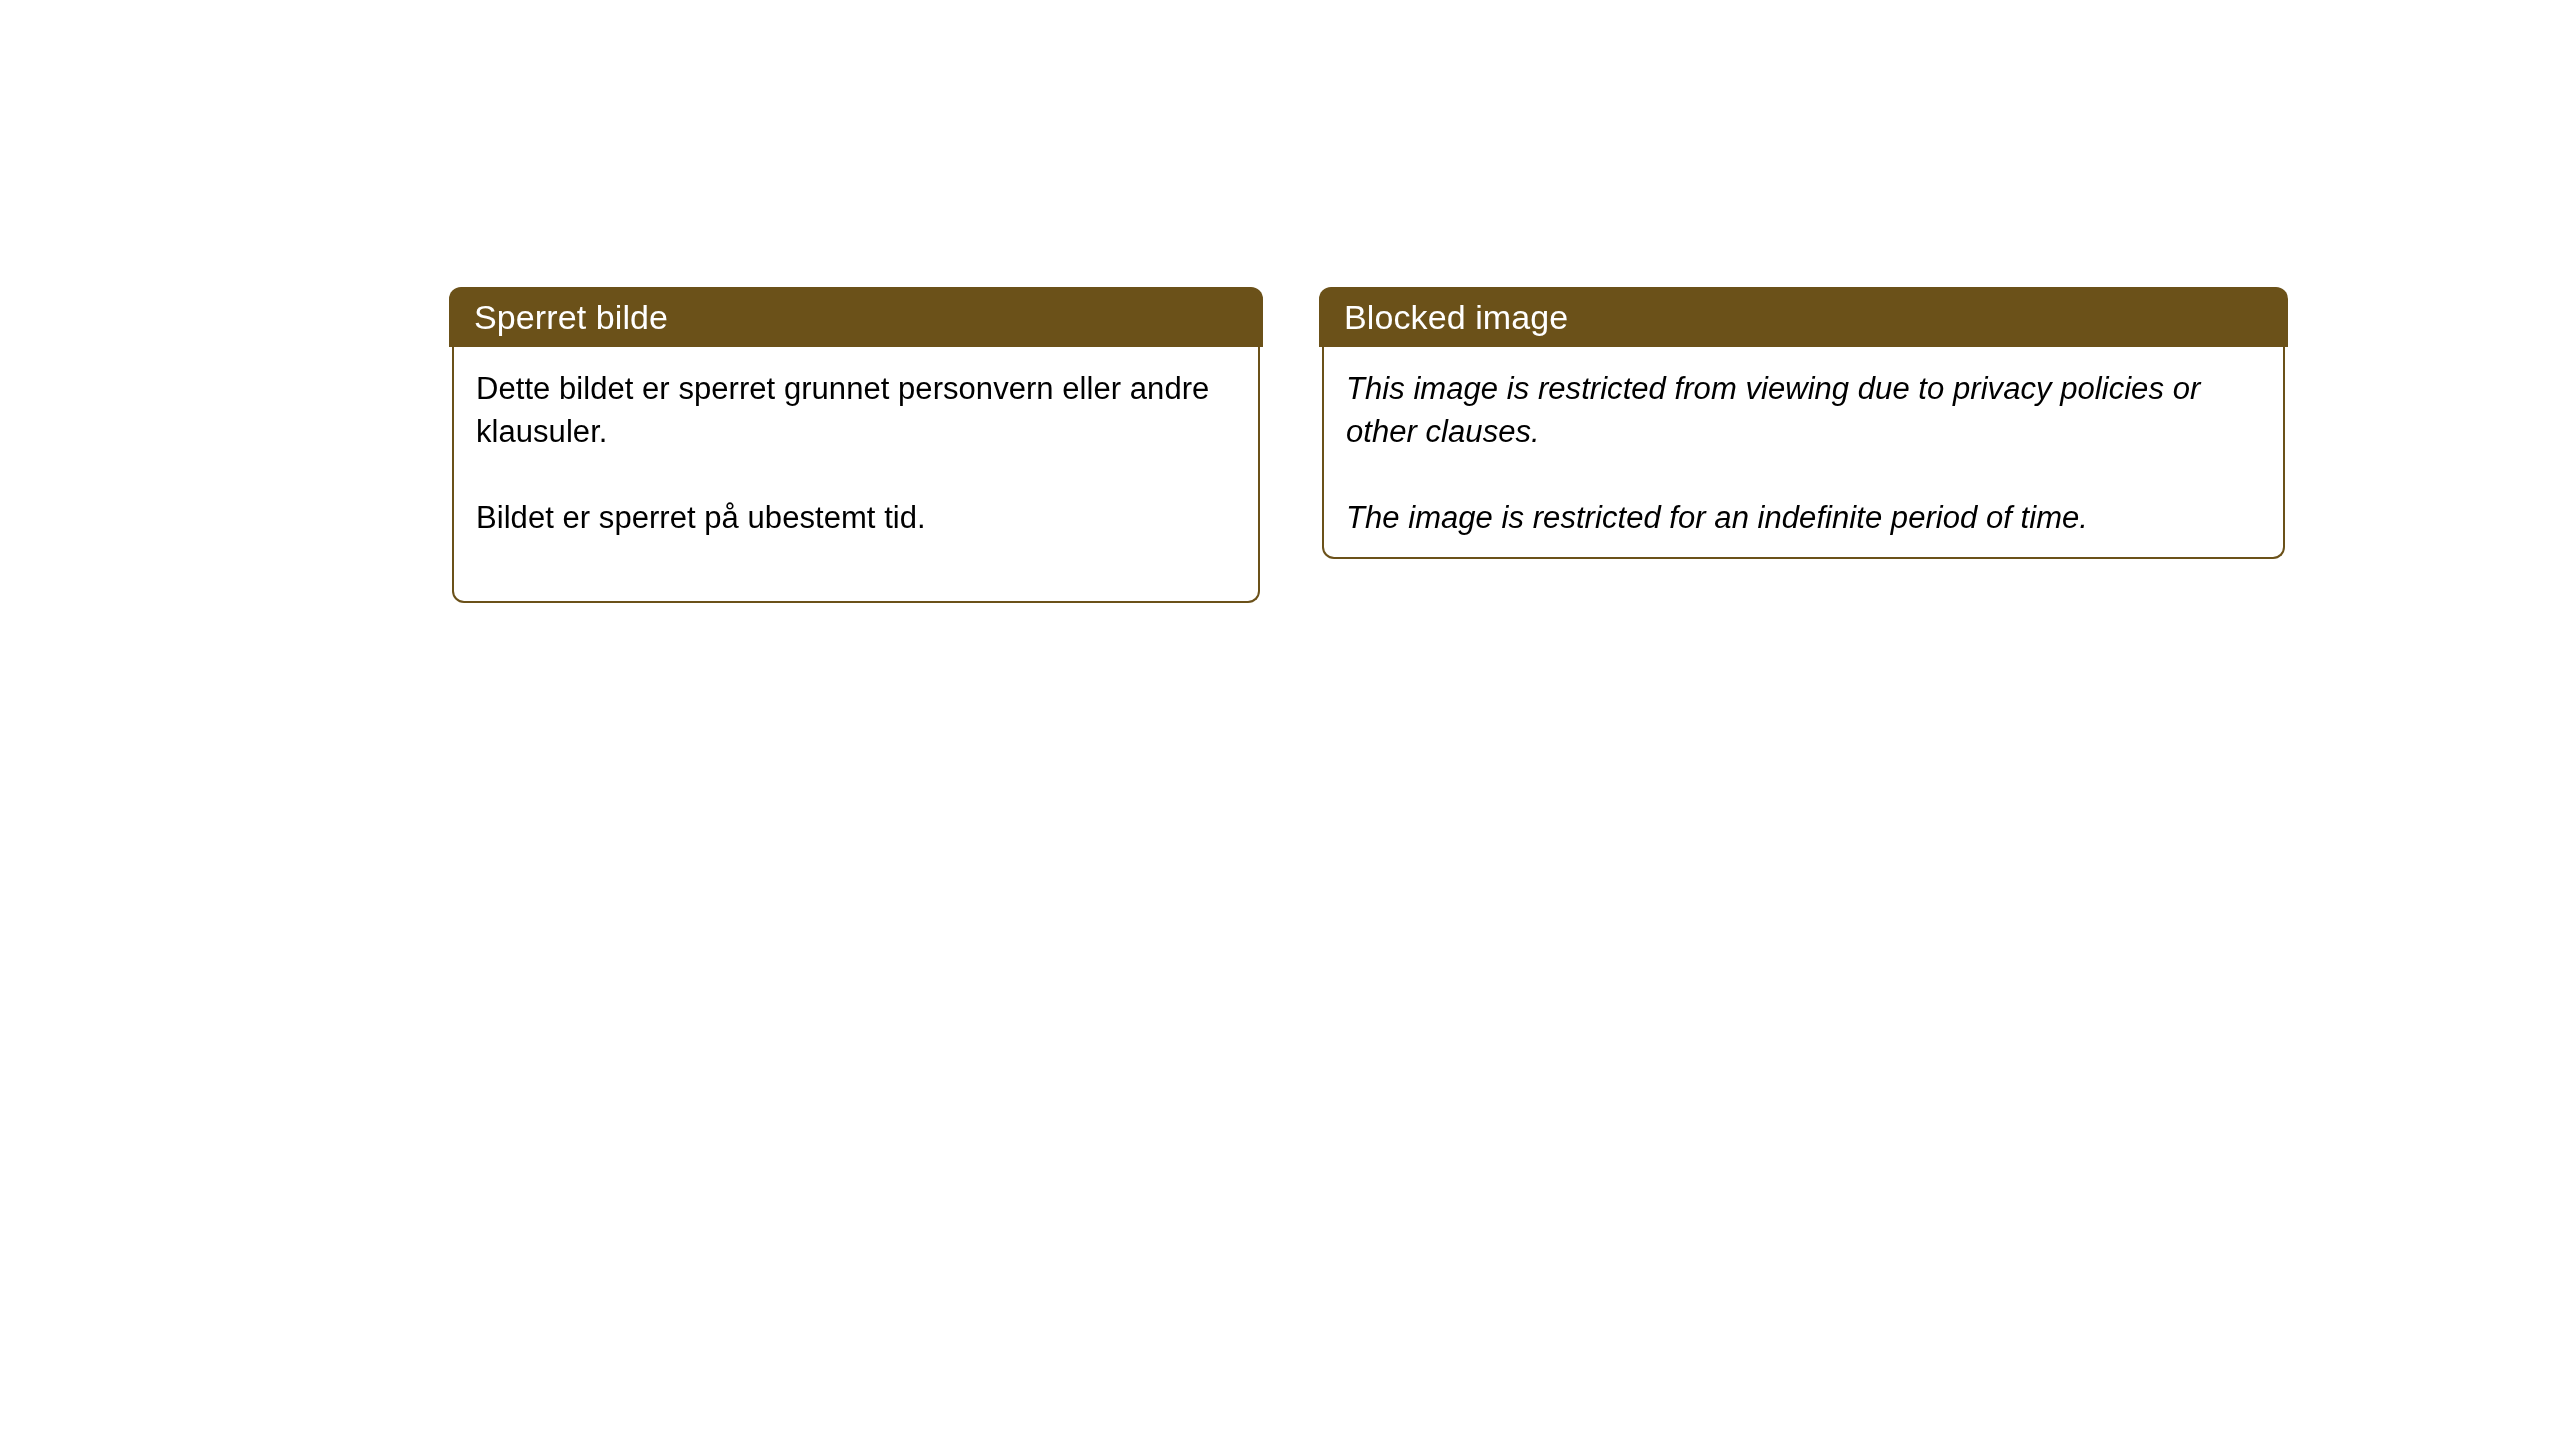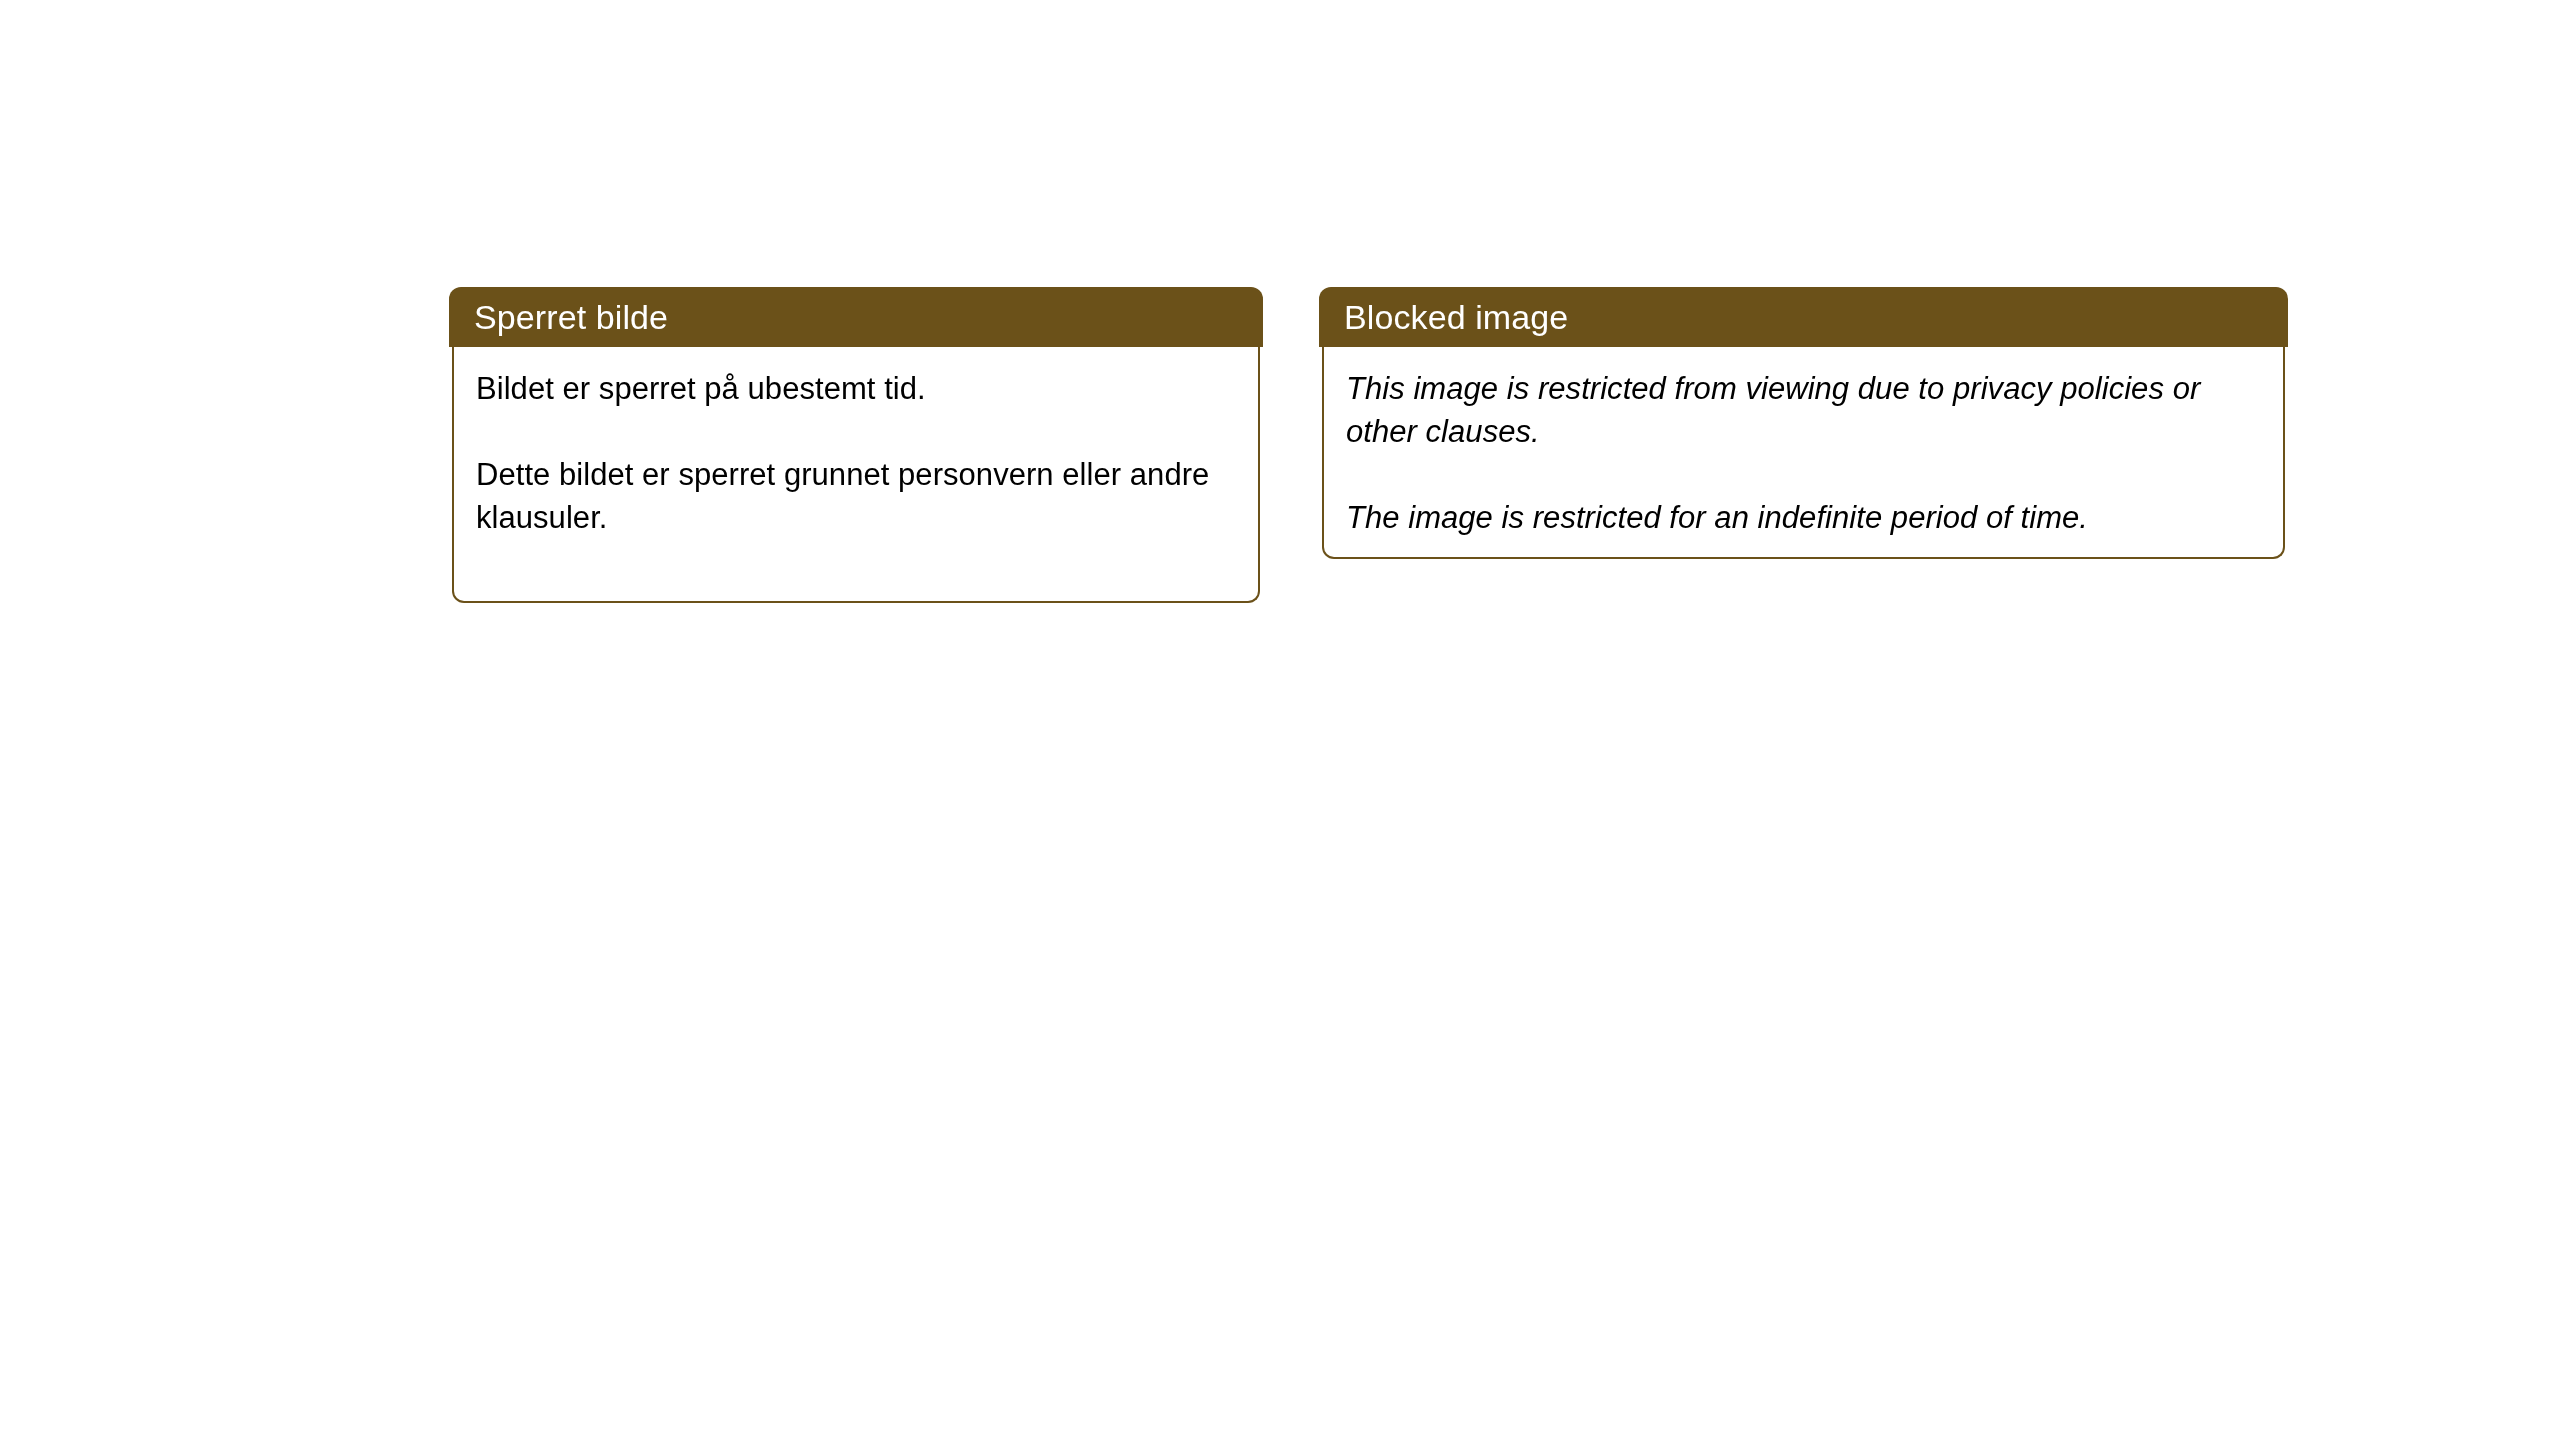--- a/index.html
+++ b/index.html
@@ -102,22 +102,22 @@
 
 <div class="page">
 
   <div class="notice-row">
 
     <div class="notice-card card-no">
       <div class="notice-header">
         <span class="notice-title">Sperret bilde</span>
       </div>
       <div class="notice-body">
+        <p class="notice-paragraph">Dette bildet er sperret grunnet personvern eller andre klausuler.</p>
         <p class="notice-paragraph">Bildet er sperret på ubestemt tid.</p>
-        <p class="notice-paragraph">Dette bildet er sperret grunnet personvern eller andre klausuler.</p>
       </div>
     </div>
 
     <div class="notice-card card-en">
       <div class="notice-header">
         <span class="notice-title">Blocked image</span>
       </div>
       <div class="notice-body">
         <p class="notice-paragraph">This image is restricted from viewing due to privacy policies or other clauses.</p>
         <p class="notice-paragraph">The image is restricted for an indefinite period of time.</p>

